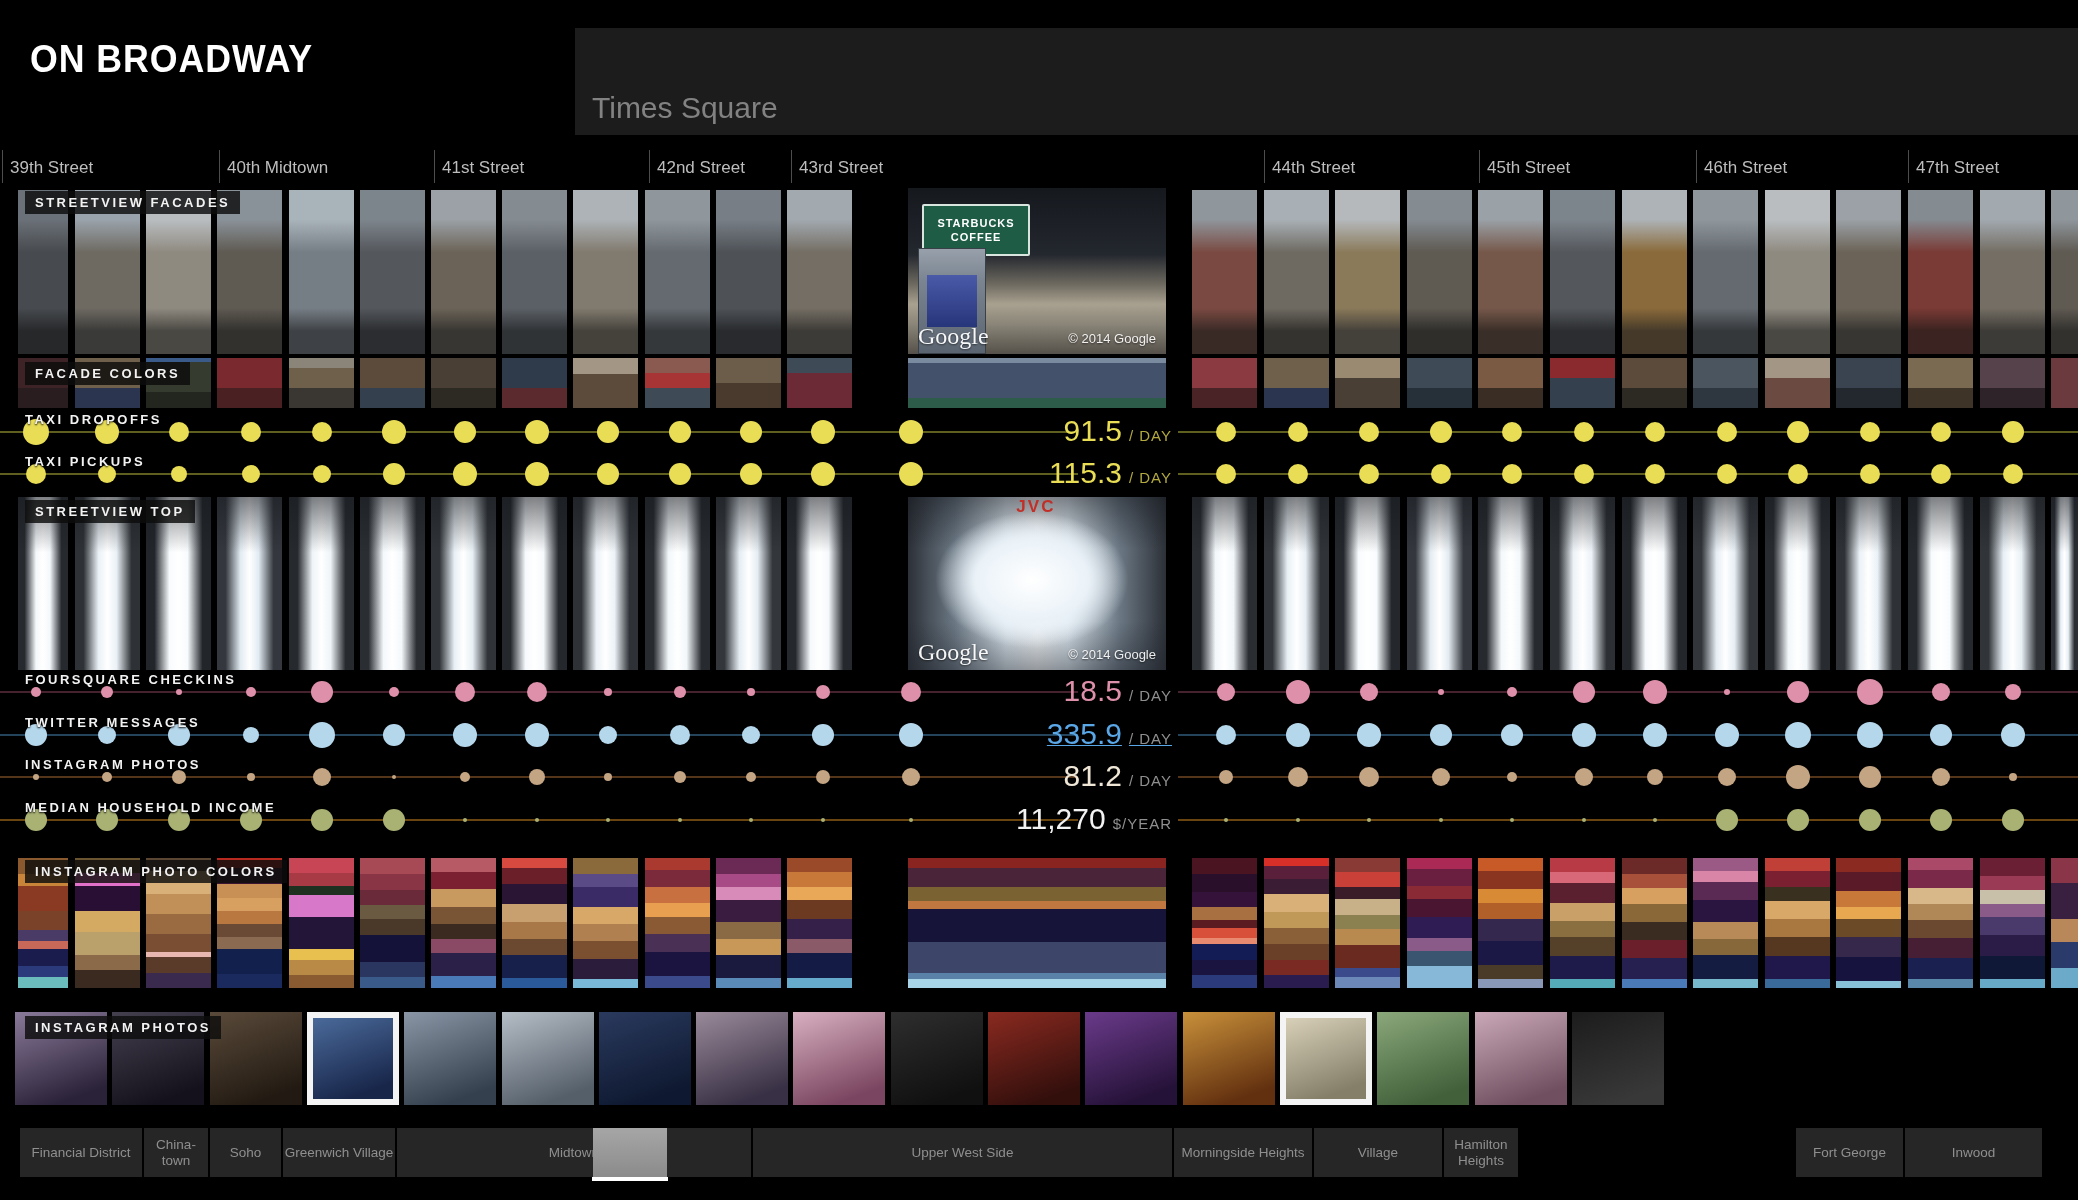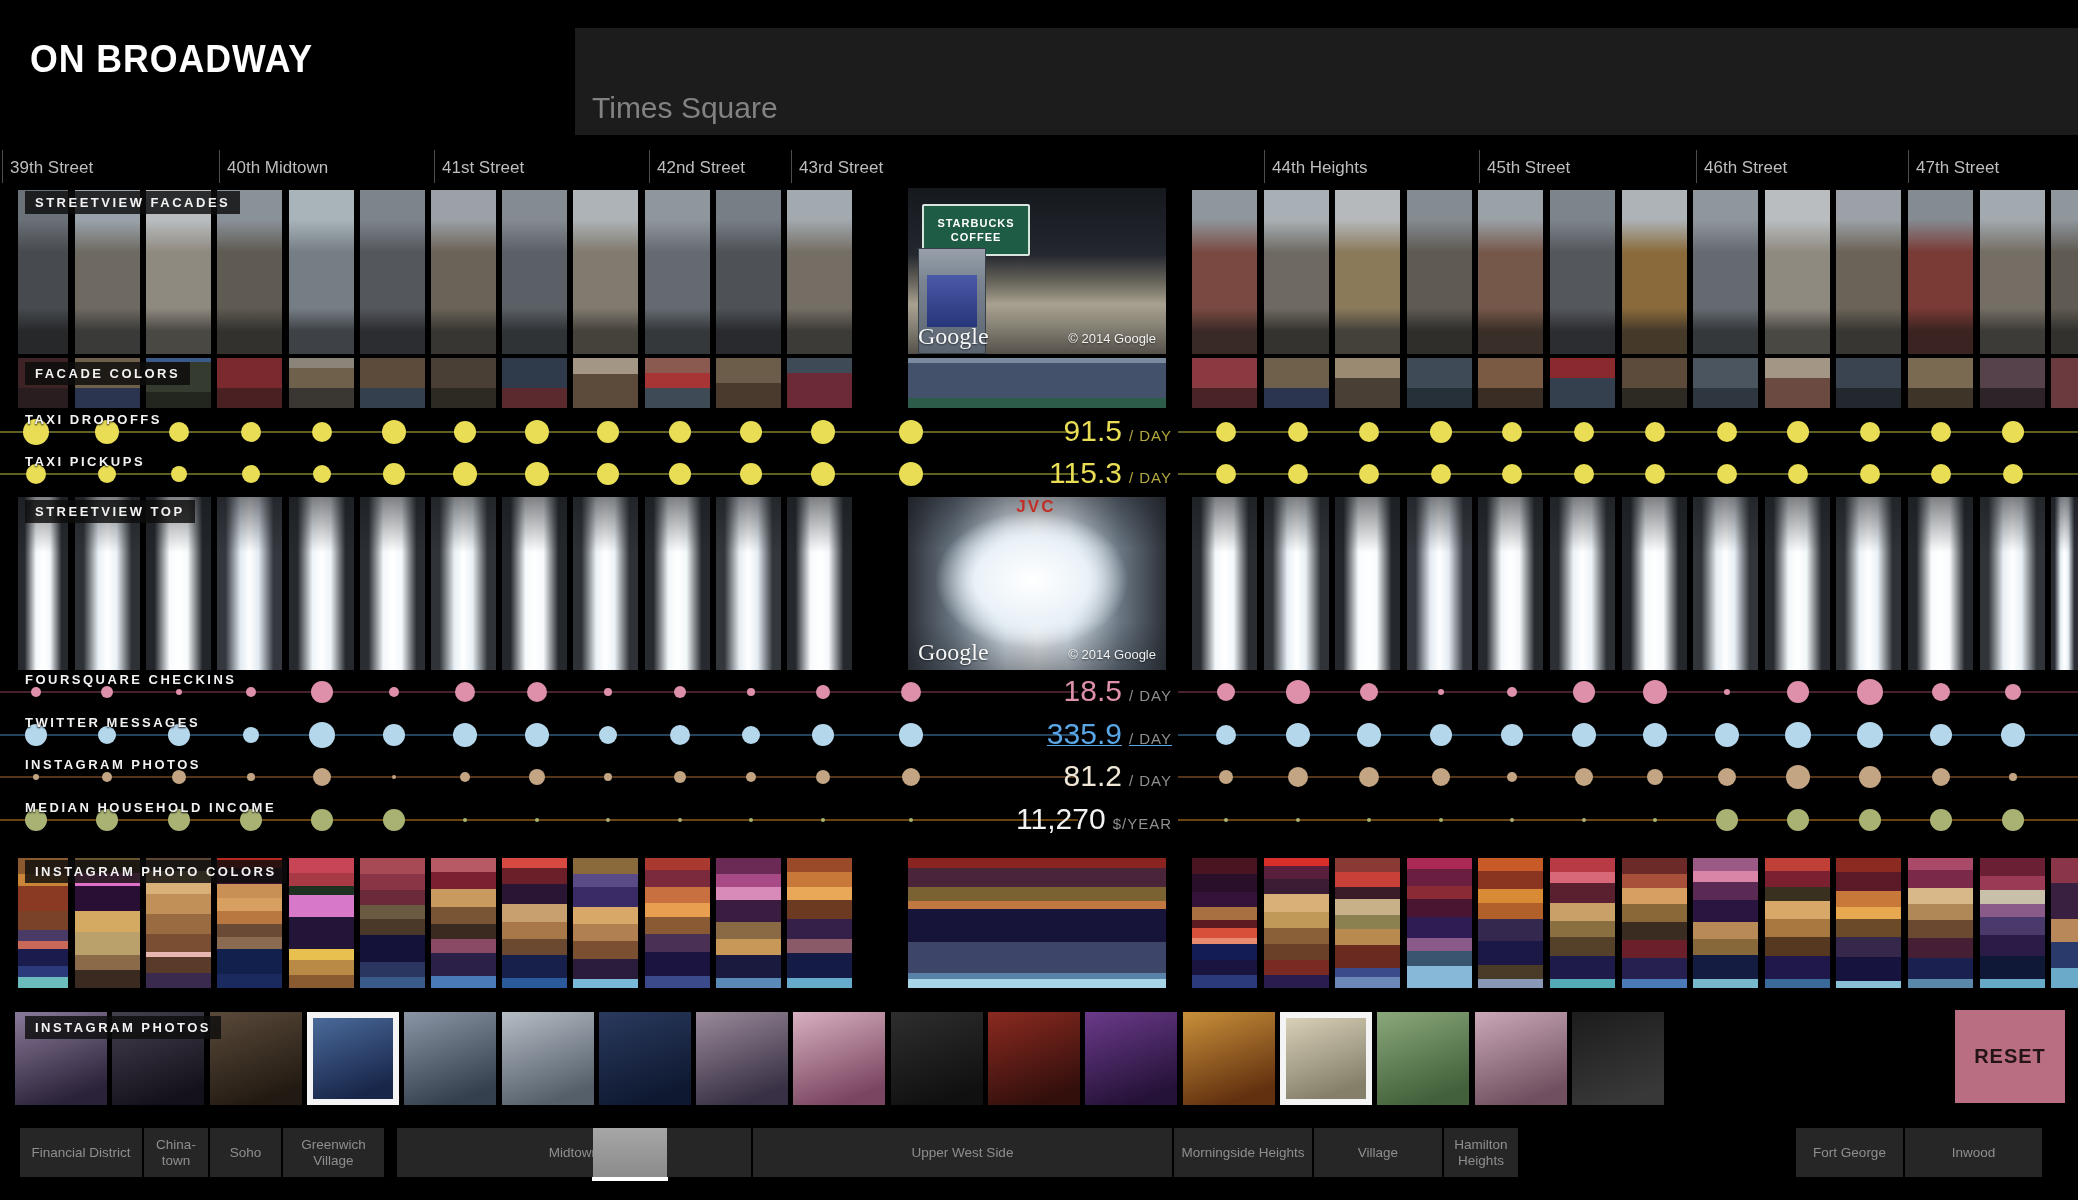--- a/index.html
+++ b/index.html
@@ -46,33 +46,32 @@
     <div id="subtitle">Times Square</div>
   </div>
   <div id="title">ON BROADWAY</div>
 
   <div class="chip" style="left:25px;top:191px;">STREETVIEW FACADES</div>
   <div class="chip" style="left:25px;top:362px;">FACADE COLORS</div>
   <div class="chip" style="left:25px;top:500px;">STREETVIEW TOP</div>
   <div class="chip" style="left:25px;top:860px;">INSTAGRAM PHOTO COLORS</div>
   <div class="chip" style="left:25px;top:1016px;">INSTAGRAM PHOTOS</div>
 
-  <div class="reset">RESET</div>
 <div class="tick" style="left: 2px;"></div>
     <div class="street-label" style="left: 10px;">39th Street</div>
     <div class="tick" style="left: 219px;"></div>
     <div class="street-label" style="left: 227px;">40th Midtown</div>
     <div class="tick" style="left: 434px;"></div>
     <div class="street-label" style="left: 442px;">41st Street</div>
     <div class="tick" style="left: 649px;"></div>
     <div class="street-label" style="left: 657px;">42nd Street</div>
     <div class="tick" style="left: 791px;"></div>
     <div class="street-label" style="left: 799px;">43rd Street</div>
     <div class="tick" style="left: 1264px;"></div>
-    <div class="street-label" style="left: 1272px;">44th Heights</div>
+    <div class="street-label" style="left: 1272px;">44th Street</div>
     <div class="tick" style="left: 1479px;"></div>
     <div class="street-label" style="left: 1487px;">45th Street</div>
     <div class="tick" style="left: 1696px;"></div>
     <div class="street-label" style="left: 1704px;">46th Street</div>
     <div class="tick" style="left: 1908px;"></div>
     <div class="street-label" style="left: 1916px;">47th Street</div>
     <div class="slice" style="left: 18px; top: 190px; width: 50px; height: 164px; background: linear-gradient(rgb(107, 113, 120) 0%, rgb(107, 113, 120) 18%, rgb(71, 74, 78) 38%, rgb(71, 74, 78) 72%, rgb(38, 40, 42) 86%, rgb(38, 40, 42) 100%);"></div>
     <div class="slice" style="left: 75px; top: 190px; width: 65px; height: 164px; background: linear-gradient(rgb(154, 163, 171) 0%, rgb(154, 163, 171) 18%, rgb(110, 106, 98) 38%, rgb(110, 106, 98) 72%, rgb(58, 58, 56) 86%, rgb(58, 58, 56) 100%);"></div>
     <div class="slice" style="left: 146.2px; top: 190px; width: 65px; height: 164px; background: linear-gradient(rgb(185, 189, 192) 0%, rgb(185, 189, 192) 18%, rgb(143, 138, 128) 38%, rgb(143, 138, 128) 72%, rgb(74, 72, 67) 86%, rgb(74, 72, 67) 100%);"></div>
     <div class="slice" style="left: 217.4px; top: 190px; width: 65px; height: 164px; background: linear-gradient(rgb(138, 146, 153) 0%, rgb(138, 146, 153) 18%, rgb(95, 90, 82) 38%, rgb(95, 90, 82) 72%, rgb(50, 49, 46) 86%, rgb(50, 49, 46) 100%);"></div>
@@ -697,21 +696,21 @@
     <div class="photo" style="left: 1279.9px; top: 1012px; width: 80px; height: 81px; background: linear-gradient(160deg, rgb(216, 208, 184) 0%, rgb(133, 127, 106) 85%); border: 6px solid rgb(244, 244, 244);"></div>
     <div class="photo" style="left: 1377.2px; top: 1012px; width: 92px; height: 93px; background: linear-gradient(160deg, rgb(138, 168, 122) 0%, rgb(66, 96, 58) 85%);"></div>
     <div class="photo" style="left: 1474.5px; top: 1012px; width: 92px; height: 93px; background: linear-gradient(160deg, rgb(202, 168, 184) 0%, rgb(112, 80, 96) 85%);"></div>
     <div class="photo" style="left: 1571.8px; top: 1012px; width: 92px; height: 93px; background: linear-gradient(160deg, rgb(28, 28, 28) 0%, rgb(56, 56, 56) 85%);"></div>
     <div class="navitem" style="left: 20px; width: 122px;">Financial District</div>
     <div class="navitem" style="left: 144px; width: 64px; flex-direction: column;">
       <div style="width: 100%;">China-</div>
       <div style="width: 100%;">town</div>
     </div>
     <div class="navitem" style="left: 210px; width: 71px;">Soho</div>
-    <div class="navitem" style="left: 283px; width: 101px;">Greenwich Village</div>
+    <div class="navitem" style="left: 283px; width: 112px;">Greenwich Village</div>
     <div class="navitem" style="left: 397px; width: 354px;">Midtown</div>
     <div class="navitem" style="left: 753px; width: 419px;">Upper West Side</div>
     <div class="navitem" style="left: 1174px; width: 138px;">Morningside Heights</div>
     <div class="navitem" style="left: 1314px; width: 128px;">Village</div>
     <div class="navitem" style="left: 1444px; width: 74px; flex-direction: column;">
       <div style="width: 100%;">Hamilton</div>
       <div style="width: 100%;">Heights</div>
     </div>
     <div class="navitem" style="left: 1796px; width: 107px;">Fort George</div>
     <div class="navitem" style="left: 1905px; width: 137px;">Inwood</div>

